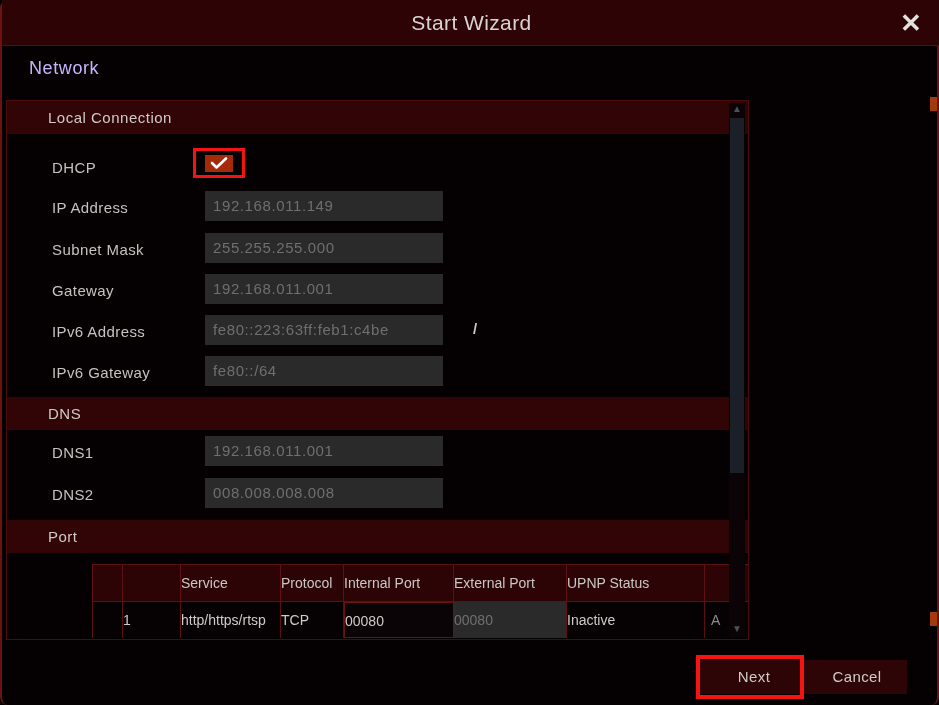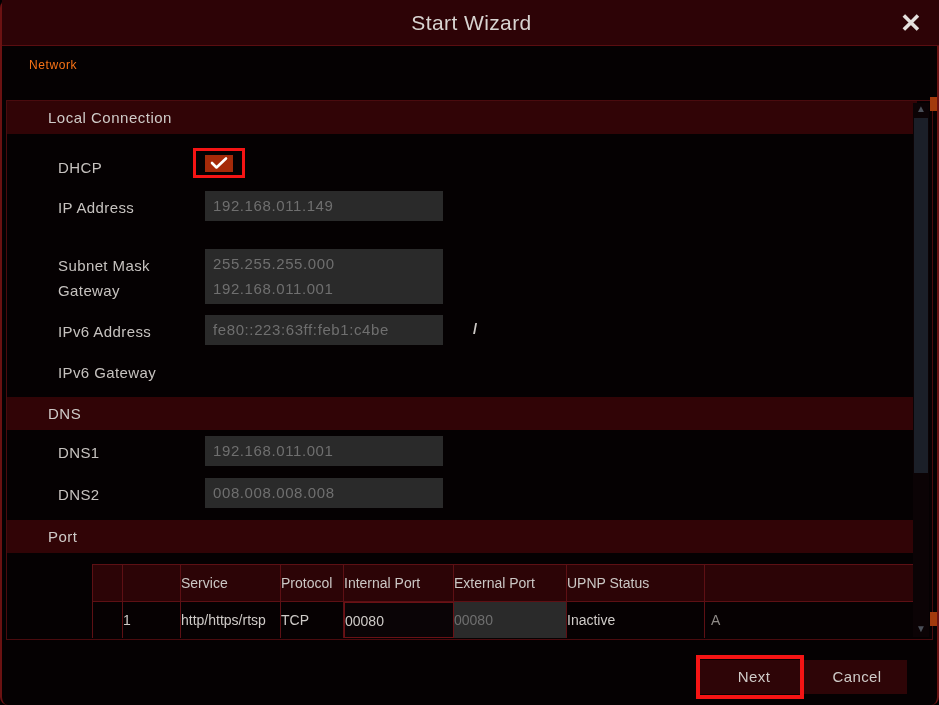--- a/index.html
+++ b/index.html
@@ -58,31 +58,31 @@
     font-weight: bold;
     color: #e4e0dd;
     cursor: pointer;
   }
 
   
   .page-title {
     position: absolute;
     left: 27px;
     top: 58px;
-    font-size: 12px;
-    color: #f97316;
+    font-size: 18px;
+    color: #c4b5fd;
     letter-spacing: 0.6px;
   }
 
   
   .panel {
     position: absolute;
     left: 4px;
     top: 100px;
-    width: 927px;
+    width: 743px;
     height: 540px;
     box-sizing: border-box;
     border: 1px solid #4a0b0e;
     background: #050102;
     overflow: hidden;
   }
 
   
   .section-bar {
     position: absolute;
@@ -98,21 +98,21 @@
     top: 8px;
     font-size: 15px;
     color: #cfcbc8;
     letter-spacing: 0.5px;
   }
 
   
   .row { position: absolute; left: 0; width: 910px; height: 40px; }
   .row .lbl {
     position: absolute;
-    left: 51px;
+    left: 45px;
     top: 10px;
     font-size: 15px;
     color: #c6c2bf;
     letter-spacing: 0.4px;
   }
   .fld {
     position: absolute;
     top: 2px;
     height: 30px;
     background: #2a2a2a;
@@ -298,38 +298,39 @@
           </svg>
         </div>
       </div>
     </div>
 
     <div class="row" style="top:88px;">
       <div class="lbl">IP Address</div>
       <div class="fld wide">192.168.011.149</div>
     </div>
 
-    <div class="row" style="top:130px;margin-top:16px;">
+    <div class="row" style="top:130px;">
       <div class="lbl">Subnet Mask</div>
       <div class="fld wide">255.255.255.000</div>
     </div>
 
     <div class="row" style="top:171px;">
       <div class="lbl">Gateway</div>
       <div class="fld wide">192.168.011.001</div>
     </div>
 
     <div class="row" style="top:212px;">
       <div class="lbl">IPv6 Address</div>
       <div class="fld wide">fe80::223:63ff:feb1:c4be</div>
       <div class="slash">/</div>
     </div>
 
     <div class="row" style="top:253px;">
       <div class="lbl">IPv6 Gateway</div>
+      <div class="fld wide">fe80::/64</div>
     </div>
 
     <div class="section-bar" style="top:296px;">
       <span>DNS</span>
     </div>
 
     <div class="row" style="top:333px;">
       <div class="lbl">DNS1</div>
       <div class="fld wide">192.168.011.001</div>
     </div>

